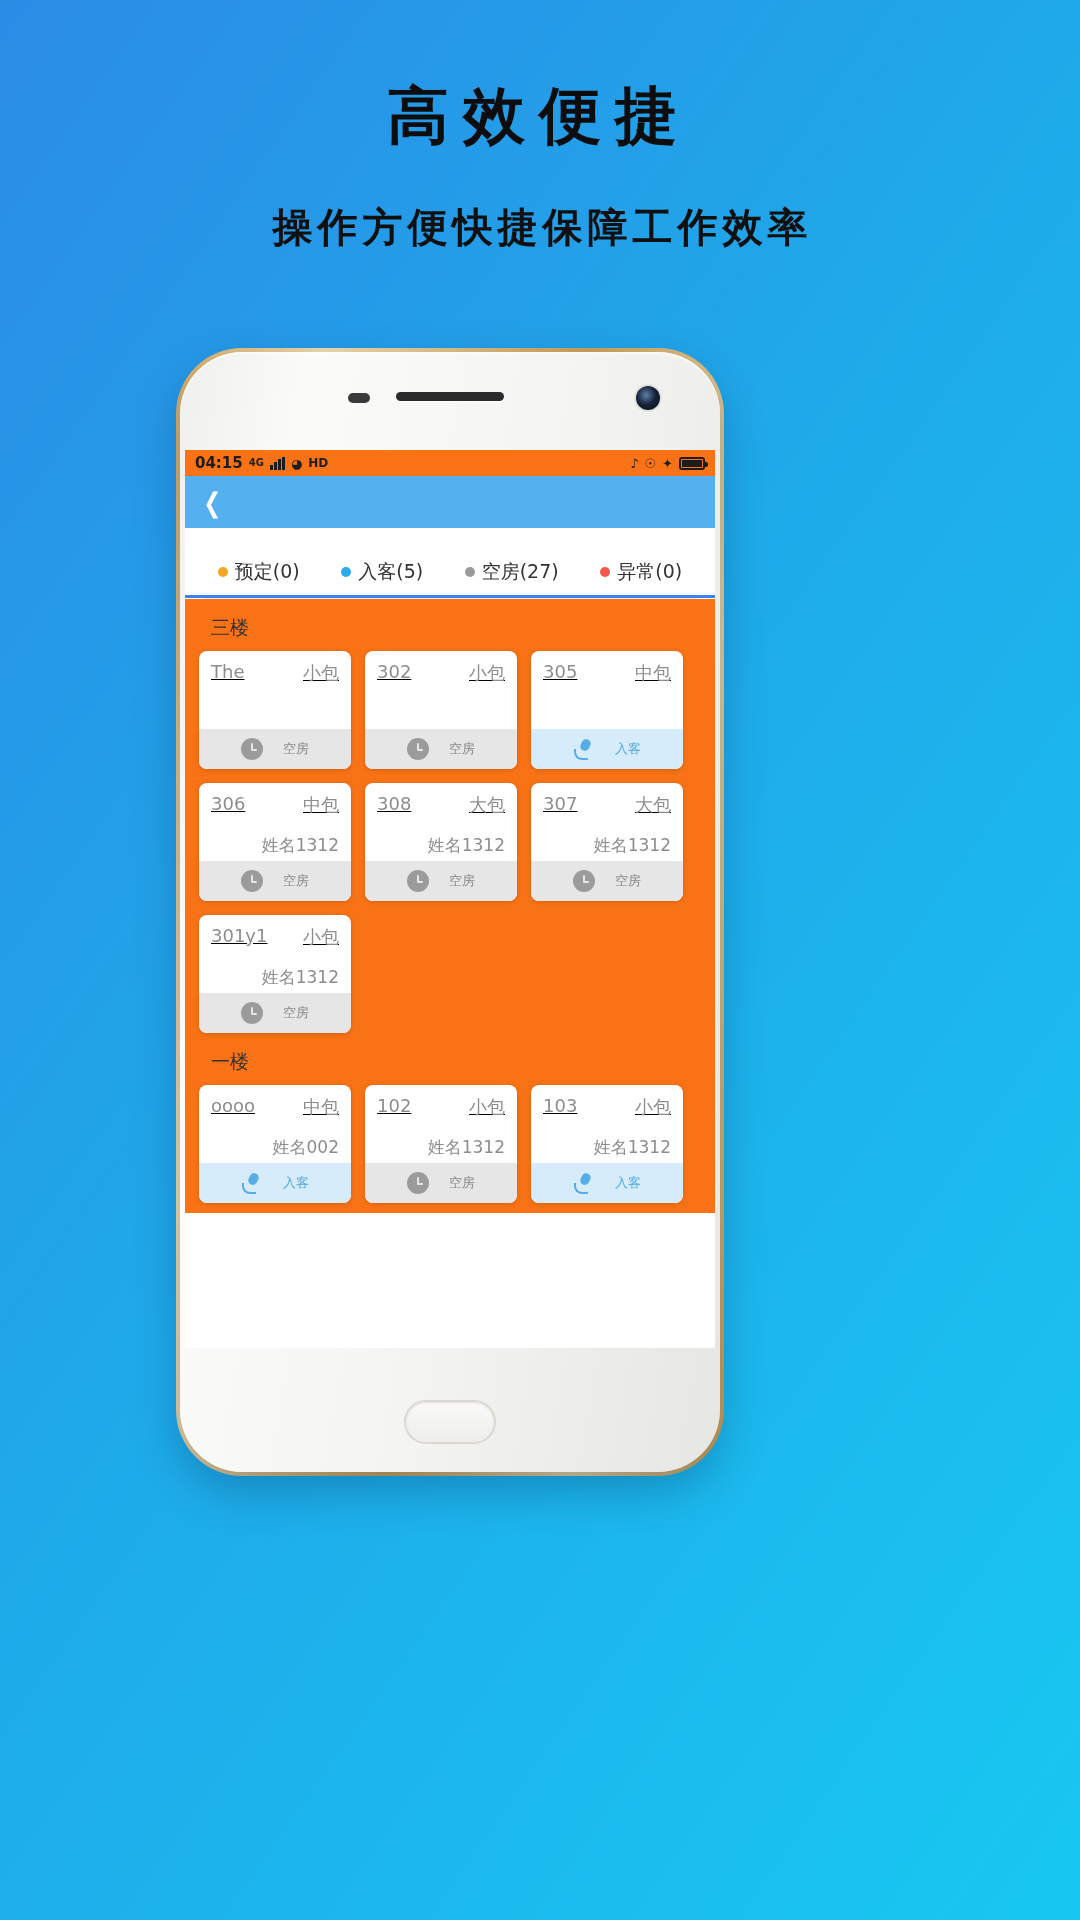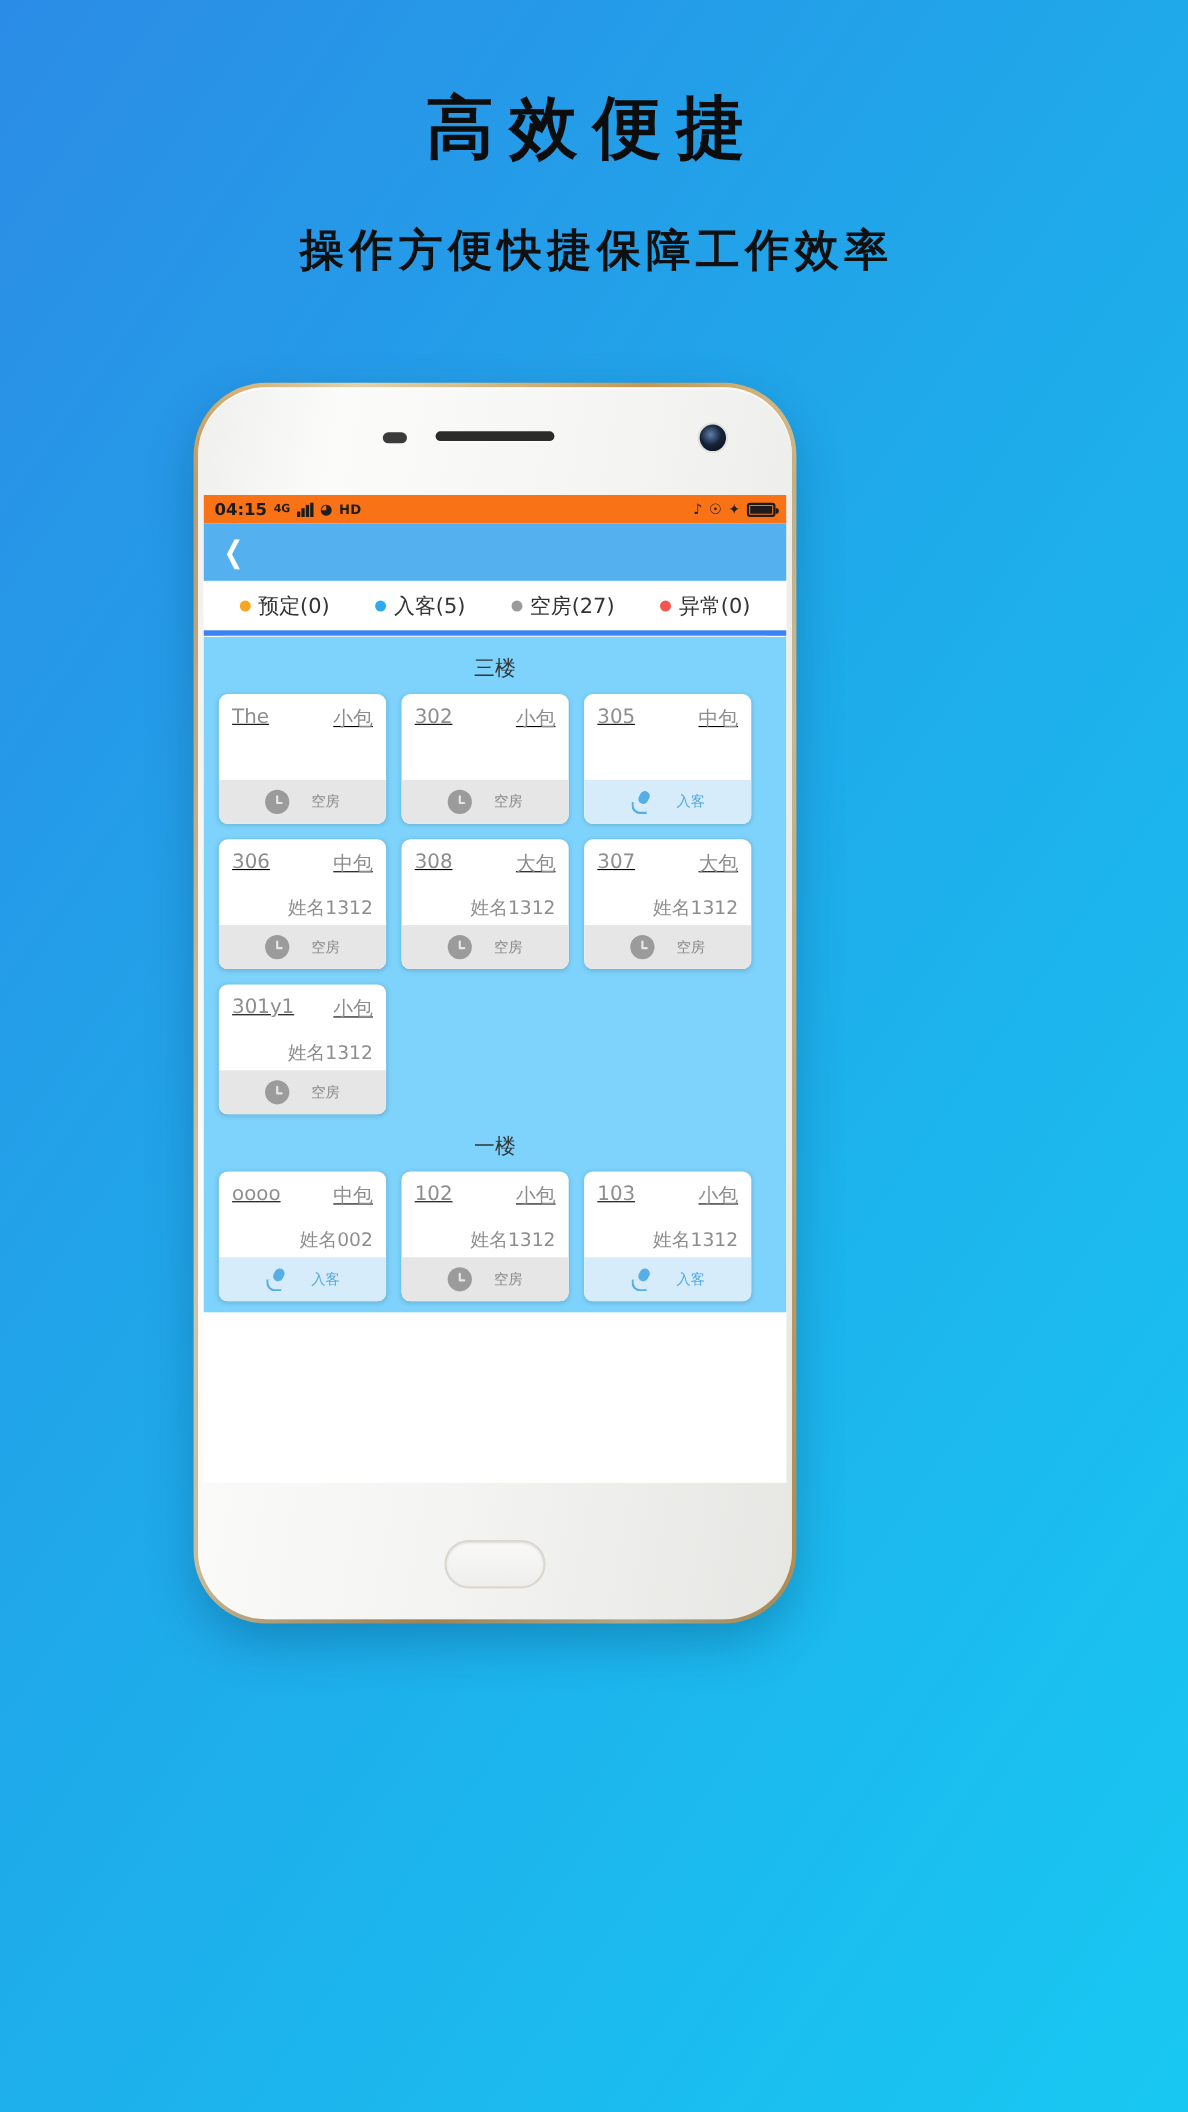--- a/index.html
+++ b/index.html
@@ -85,21 +85,21 @@
     height:52px; background:#55b0ef; display:flex; align-items:center;
     position:relative;
   }
   .back{ position:absolute; left:16px; color:#fff; font-size:27px; line-height:1;
          font-weight:300; transform:scaleX(.8); }
   .apptitle{ width:100%; text-align:center; color:#fff; font-size:22px; letter-spacing:1px; }
 
   
   .tabs{
     height:50px; display:flex; align-items:center; justify-content:space-around;
-    background:#fff; padding:0 12px; border-bottom:5px solid #3b82f6;
+    background:#fff; padding:0 12px; border-bottom:3px solid #3b82f6;margin-top:20px;
   }
   .tab{ display:flex; align-items:center; gap:7px; font-size:19px; color:#333; }
   .dot{ width:10px; height:10px; border-radius:50%; }
 
   
   .searchrow{
     display:flex; align-items:center; justify-content:center; gap:14px;
     padding:14px 0 12px 0; background:#fff;
   }
   .searchbox{
@@ -117,21 +117,21 @@
   .filters{
     display:flex; align-items:center; justify-content:space-around;
     padding:8px 18px 16px; background:#fff;
   }
   .filter{ display:flex; align-items:center; gap:10px; color:#7b7b7b; font-size:20px; }
   .chev{ width:9px; height:9px; border-right:2px solid #9a9a9a; border-bottom:2px solid #9a9a9a;
          transform:rotate(45deg) translate(-2px,-2px); }
   .divider{ height:1px; background:#ededed; margin:0 18px; }
 
   
-  .listarea{ background:#7dd3fc; padding:0 14px 10px;text-align:center; }
+  .listarea{ background:#f97316; padding:0 14px 10px; }
   .floor{ font-size:19px; color:#333; padding:16px 12px 10px; }
   .grid{ display:flex; flex-wrap:wrap; gap:14px 14px; }
   .card{
     width:152px; border-radius:8px; background:#fff; overflow:hidden;
     box-shadow:0 1px 5px rgba(0,0,0,.16);
   }
   .card-body{ height:78px; padding:10px 12px 0; position:relative;text-decoration:underline; }
   .c-row{ display:flex; justify-content:space-between; align-items:flex-start; }
   .c-no{ font-size:18px; color:#8d8d8d; }
   .c-type{ font-size:18px; color:#8d8d8d; }

